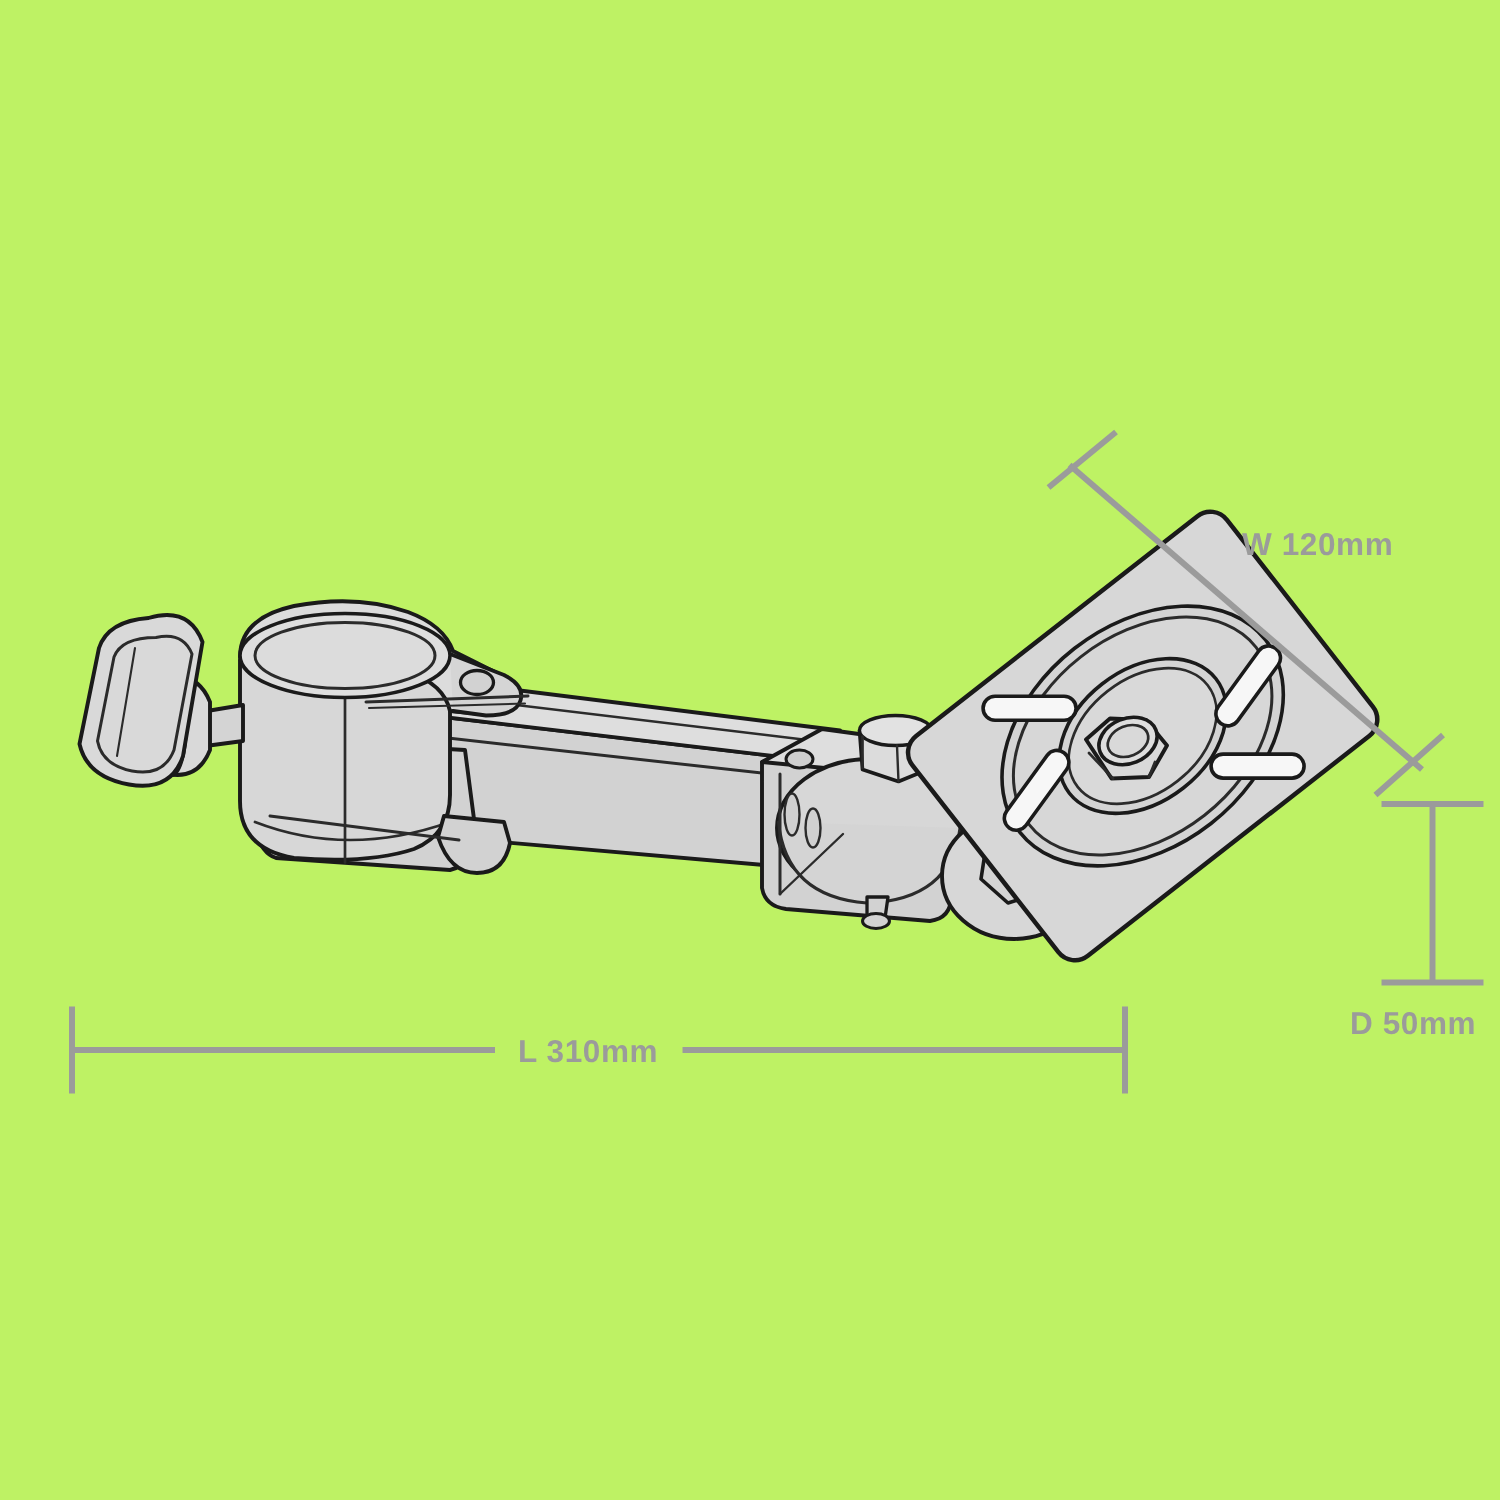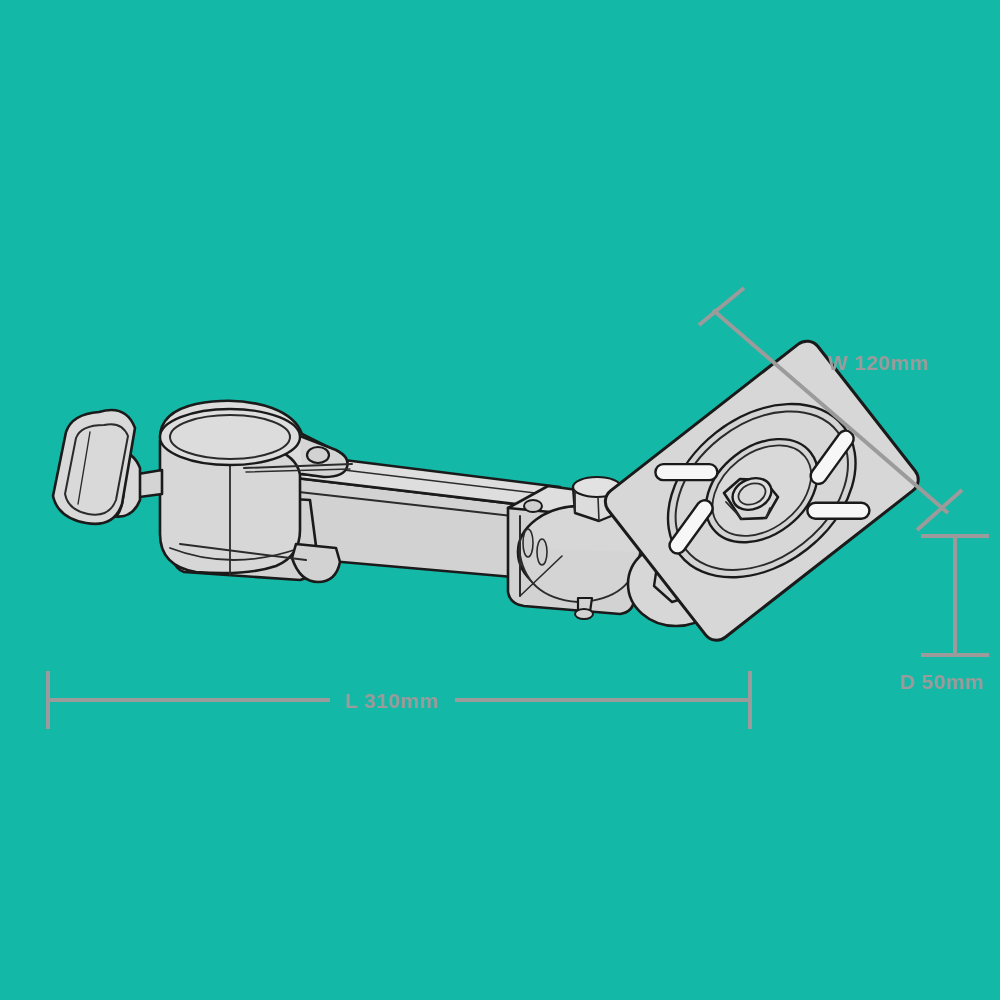--- a/index.html
+++ b/index.html
@@ -11,21 +11,21 @@
   body {
     width: 1000px;
     height: 1000px;
     font-family: "Liberation Sans", sans-serif;
     overflow: hidden;
   }
   #stage {
     position: relative;
     width: 1000px;
     height: 1000px;
-    background: #14b8a6;
+    background: #bef264;
   }
   #diagram {
     position: absolute;
     inset: 0;
     width: 1000px;
     height: 1000px;
     display: block;
   }
   .dim-label {
     font-family: "Liberation Sans", sans-serif;

